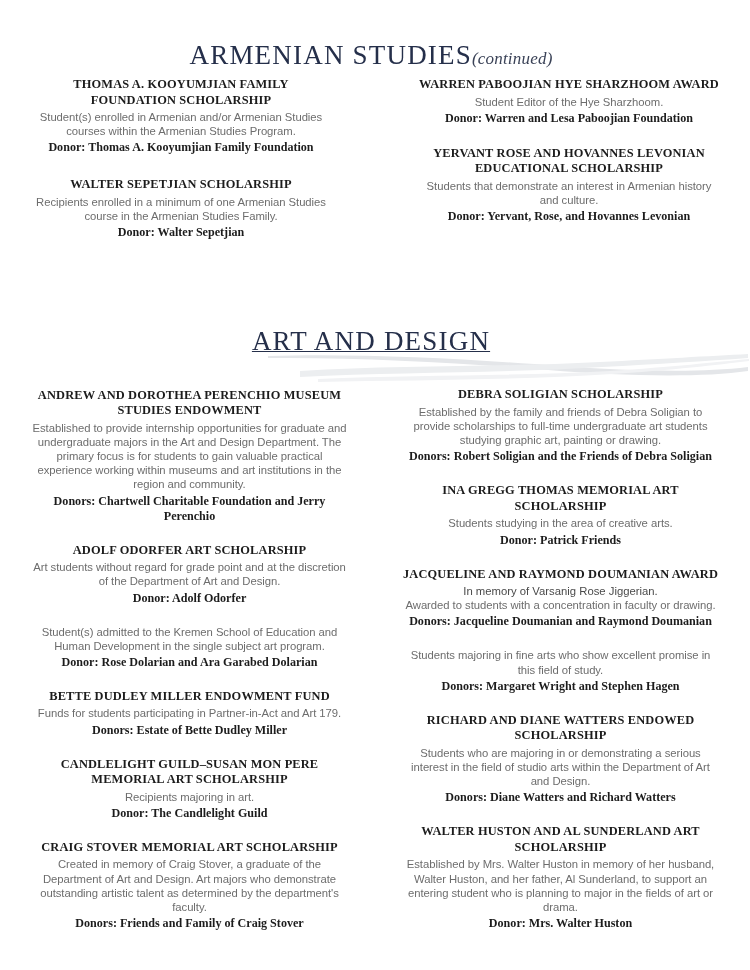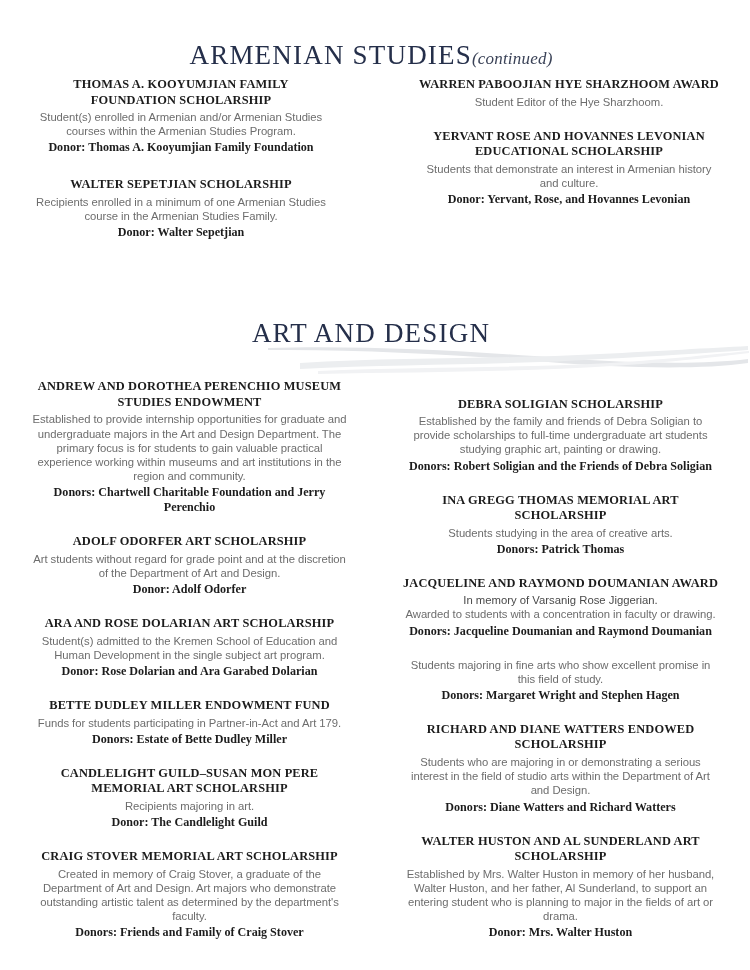--- a/index.html
+++ b/index.html
@@ -42,21 +42,22 @@
     letter-spacing: 0.2px;
     color: #3a4257;
   }
 
   #armenian-head {
     padding-top: 40px;
   }
 
   #art-head {
     padding-top: 0;
-    margin-top: 0;
+    margin-top: 8px;
+    text-decoration: underline;
   }
 
   
   .swoosh-wrap {
     position: relative;
     width: 750px;
     height: 32px;
     margin-top: -6px;
     pointer-events: none;
   }
@@ -146,20 +147,21 @@
         <div class="award">
           <div class="award-title">WALTER SEPETJIAN SCHOLARSHIP</div>
           <div class="award-desc">Recipients enrolled in a minimum of one Armenian Studies course in the Armenian Studies Family.</div>
           <div class="award-donor">Donor: Walter Sepetjian</div>
         </div>
       </div>
     <div id="armenian-right" class="col right">
         <div class="award">
           <div class="award-title">WARREN PABOOJIAN HYE SHARZHOOM AWARD</div>
           <div class="award-desc">Student Editor of the Hye Sharzhoom.</div>
+          <div class="award-donor">Donor: Warren and Lesa Paboojian Foundation</div>
         </div>
         <div class="award">
           <div class="award-title">YERVANT ROSE AND HOVANNES LEVONIAN EDUCATIONAL SCHOLARSHIP</div>
           <div class="award-desc">Students that demonstrate an interest in Armenian history and culture.</div>
           <div class="award-donor">Donor: Yervant, Rose, and Hovannes Levonian</div>
         </div>
       </div>
   </div>
 
   <div class="gap-before-art"></div>
@@ -182,21 +184,20 @@
           <div class="award-title">ANDREW AND DOROTHEA PERENCHIO MUSEUM STUDIES ENDOWMENT</div>
           <div class="award-desc">Established to provide internship opportunities for graduate and undergraduate majors in the Art and Design Department. The primary focus is for students to gain valuable practical experience working within museums and art institutions in the region and community.</div>
           <div class="award-donor">Donors: Chartwell Charitable Foundation and Jerry Perenchio</div>
         </div>
         <div class="award">
           <div class="award-title">ADOLF ODORFER ART SCHOLARSHIP</div>
           <div class="award-desc">Art students without regard for grade point and at the discretion of the Department of Art and Design.</div>
           <div class="award-donor">Donor: Adolf Odorfer</div>
         </div>
         <div class="award">
-          <div class="award-title">ARA AND ROSE DOLARIAN ART SCHOLARSHIP</div>
           <div class="award-desc">Student(s) admitted to the Kremen School of Education and Human Development in the single subject art program.</div>
           <div class="award-donor">Donor: Rose Dolarian and Ara Garabed Dolarian</div>
         </div>
         <div class="award">
           <div class="award-title">BETTE DUDLEY MILLER ENDOWMENT FUND</div>
           <div class="award-desc">Funds for students participating in Partner-in-Act and Art 179.</div>
           <div class="award-donor">Donors: Estate of Bette Dudley Miller</div>
         </div>
         <div class="award">
           <div class="award-title">CANDLELIGHT GUILD–SUSAN MON PERE MEMORIAL ART SCHOLARSHIP</div>
@@ -211,21 +212,21 @@
       </div>
     <div id="art-right" class="col right">
         <div class="award">
           <div class="award-title">DEBRA SOLIGIAN SCHOLARSHIP</div>
           <div class="award-desc">Established by the family and friends of Debra Soligian to provide scholarships to full-time undergraduate art students studying graphic art, painting or drawing.</div>
           <div class="award-donor">Donors: Robert Soligian and the Friends of Debra Soligian</div>
         </div>
         <div class="award">
           <div class="award-title">INA GREGG THOMAS MEMORIAL ART SCHOLARSHIP</div>
           <div class="award-desc">Students studying in the area of creative arts.</div>
-          <div class="award-donor">Donors: Patrick Thomas</div>
+          <div class="award-donor">Donor: Patrick Friends</div>
         </div>
         <div class="award">
           <div class="award-title">JACQUELINE AND RAYMOND DOUMANIAN AWARD</div>
           <div class="award-memory">In memory of Varsanig Rose Jiggerian.</div>
           <div class="award-desc">Awarded to students with a concentration in faculty or drawing.</div>
           <div class="award-donor">Donors: Jacqueline Doumanian and Raymond Doumanian</div>
         </div>
         <div class="award">
           <div class="award-desc">Students majoring in fine arts who show excellent promise in this field of study.</div>
           <div class="award-donor">Donors: Margaret Wright and Stephen Hagen</div>

